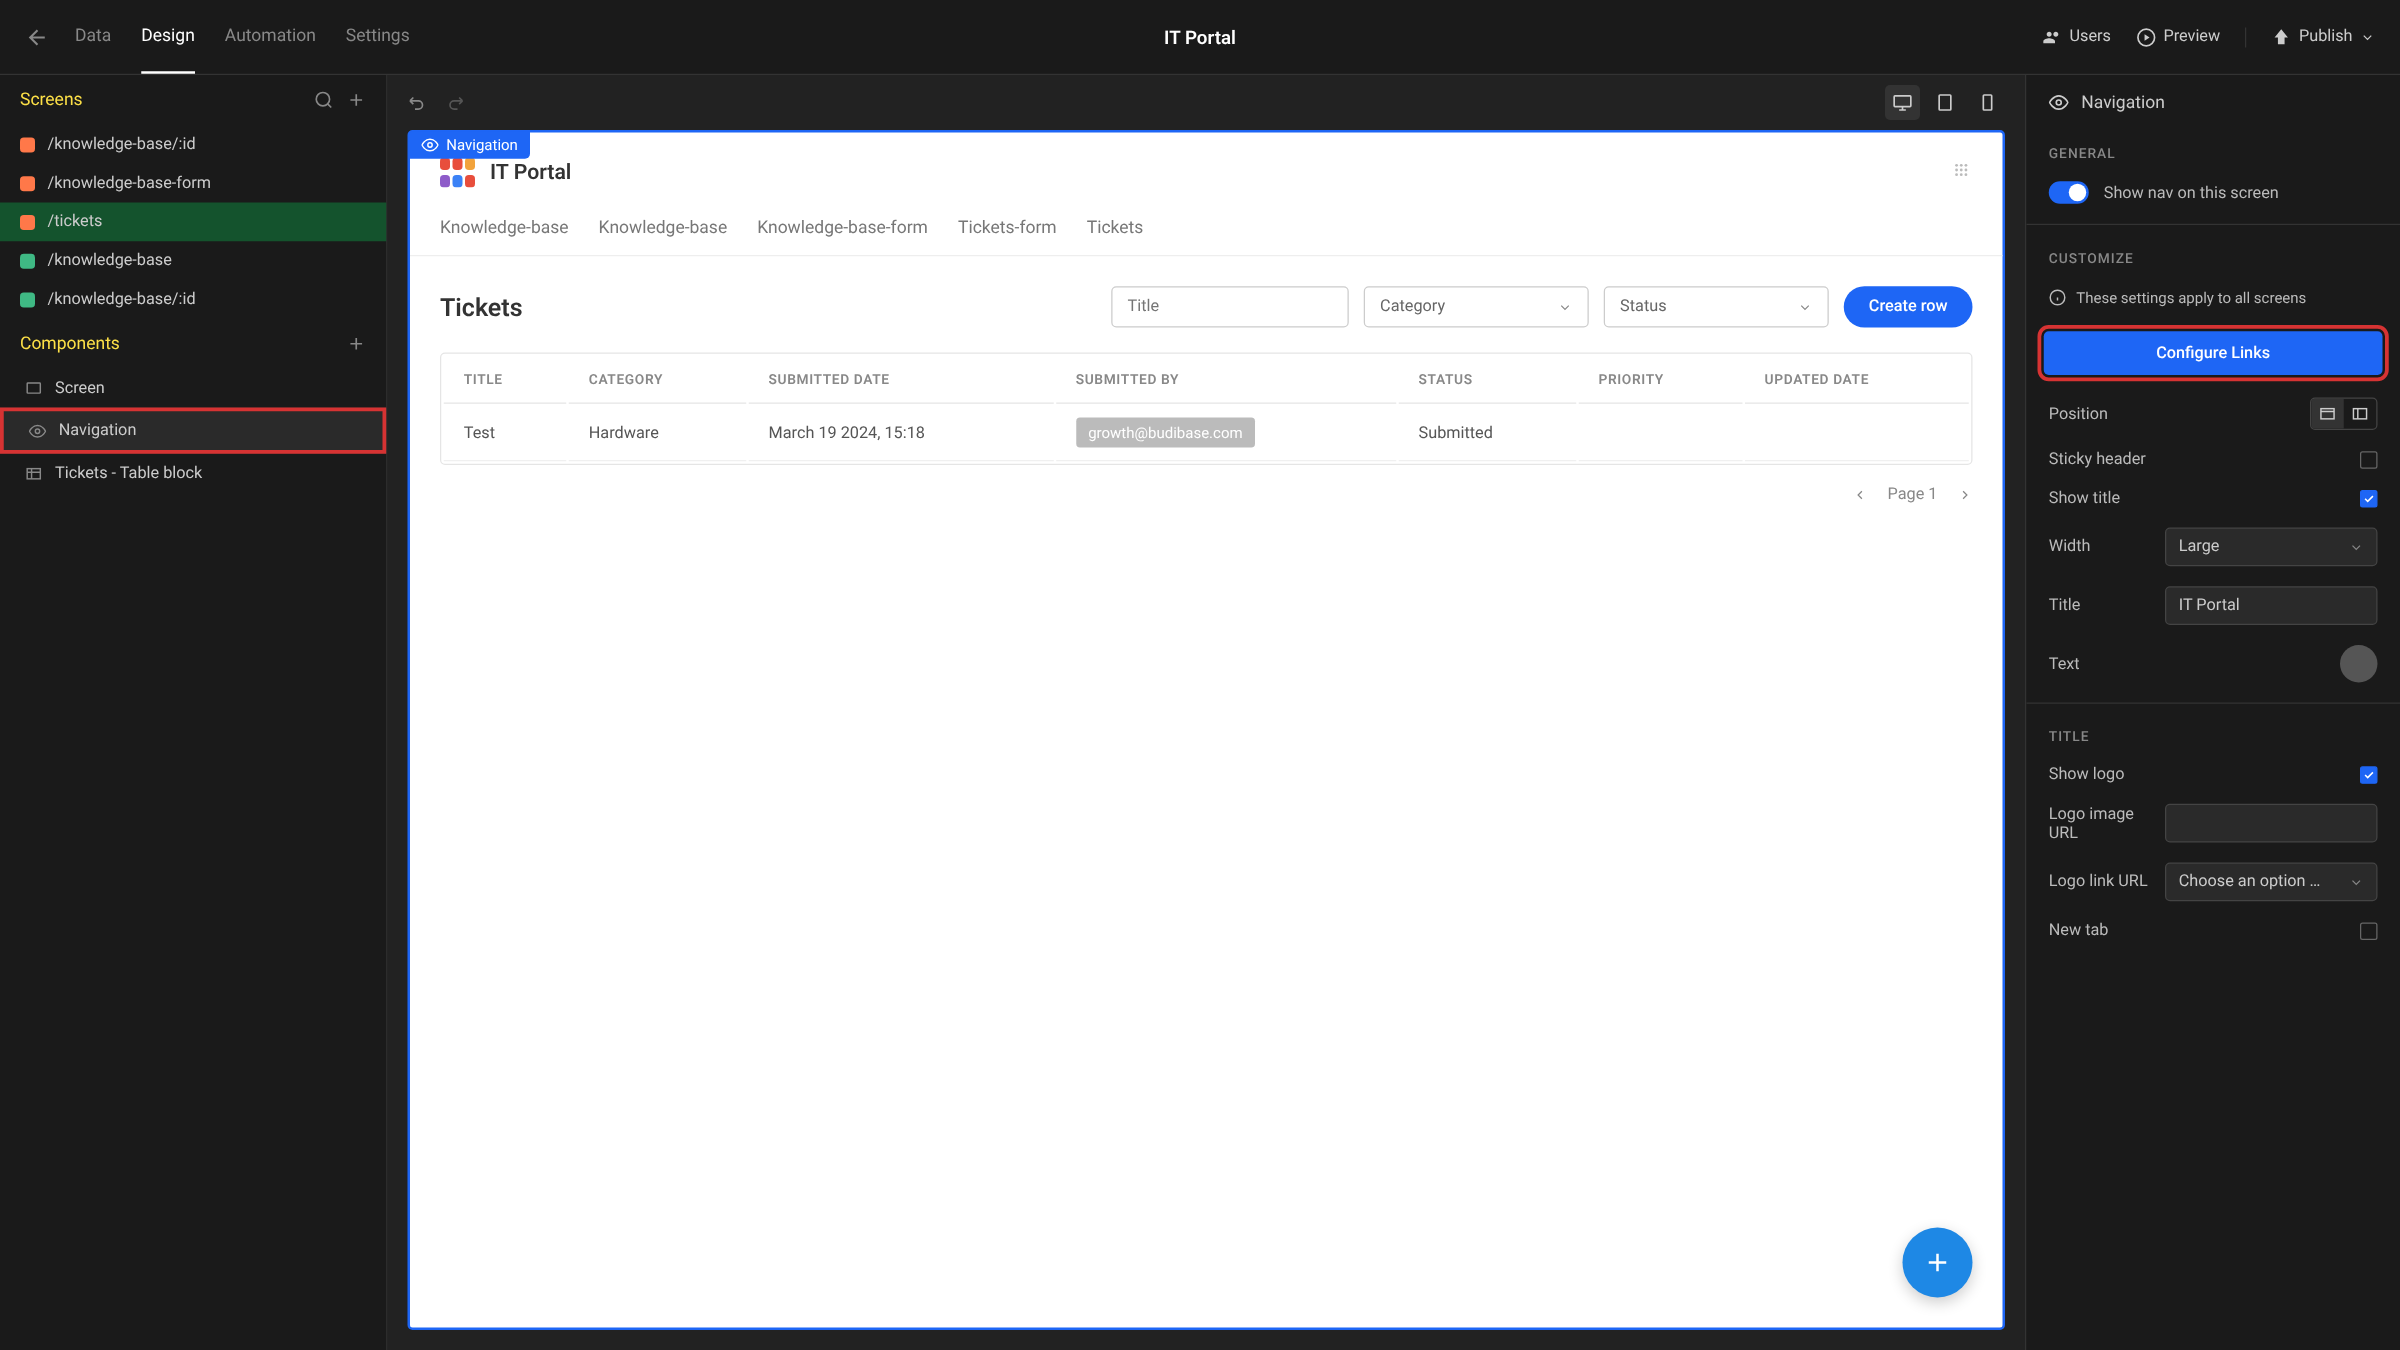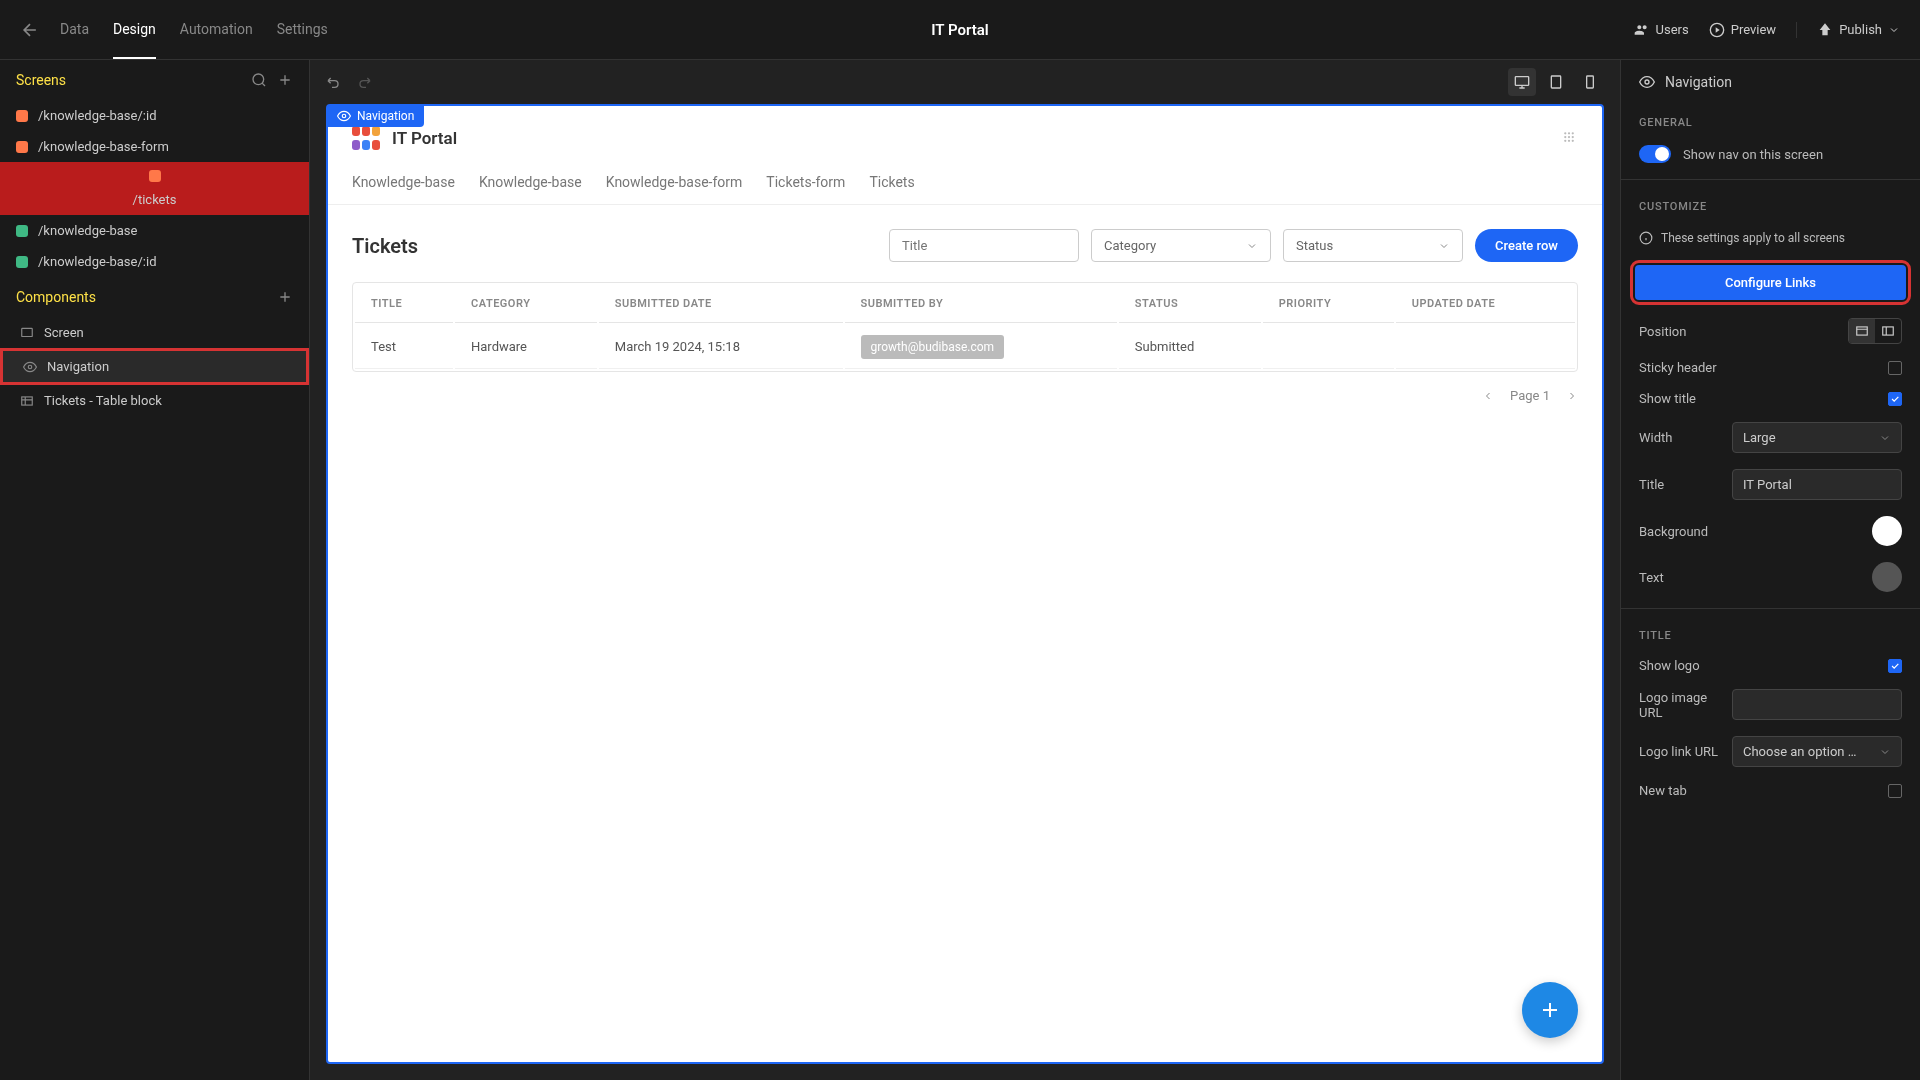--- a/index.html
+++ b/index.html
@@ -21,21 +21,21 @@
 .layout { display: flex; height: calc(100% - 60px); }
 
 
 .left-sidebar { width: 310px; background: #1a1a1a; border-right: 1px solid #333; display: flex; flex-direction: column; }
 .sidebar-section-header { display: flex; align-items: center; justify-content: space-between; padding: 12px 16px; }
 .sidebar-section-title { color: #fde047; font-size: 14px; }
 .sidebar-header-icons { display: flex; gap: 10px; }
 .sidebar-header-icons svg { width: 16px; height: 16px; color: #888; cursor: pointer; }
 .screen-list { padding: 0; }
 .screen-item { display: flex; align-items: center; gap: 10px; padding: 8px 16px; cursor: pointer; font-size: 13px; color: #ccc; }
-.screen-item.selected { background: #b91c1c; flex-direction: column; }
+.screen-item.selected { background: #14532d; }
 .screen-swatch { width: 12px; height: 12px; border-radius: 3px; }
 .swatch-orange { background: #ff7849; }
 .swatch-green { background: #3fb984; }
 .component-list { padding: 0; }
 .component-item { display: flex; align-items: center; gap: 10px; padding: 8px 16px 8px 20px; cursor: pointer; font-size: 13px; color: #ccc; }
 .component-item.highlighted { border: 3px solid #d63333; background: #2a2a2a; }
 .component-item svg { width: 14px; height: 14px; color: #888; }
 
 
 .canvas-area { flex: 1; background: #222; display: flex; flex-direction: column; }
@@ -404,24 +404,20 @@
         <svg viewBox="0 0 24 24" fill="none" stroke="currentColor" stroke-width="2">
             <path d="M6 9l6 6 6-6"></path>
           </svg>
       </div>
     </div>
     <div class="panel-row">
       <span class="panel-row-label">Title</span>
       <input class="text-input" value="IT Portal" style="">
     </div>
     <div class="panel-row">
-      <span class="panel-row-label">Background</span>
-      <div class="color-swatch-lg swatch-white"></div>
-    </div>
-    <div class="panel-row">
       <span class="panel-row-label">Text</span>
       <div class="color-swatch-lg swatch-gray"></div>
     </div>
     <div class="divider"></div>
     <div class="panel-section-label">TITLE</div>
     <div class="panel-row">
       <span class="panel-row-label">Show logo</span>
       <div class="checkbox checked">
           <svg viewBox="0 0 24 24" fill="none" stroke="currentColor" stroke-width="3">
             <path d="M5 12l5 5L20 7"></path>

